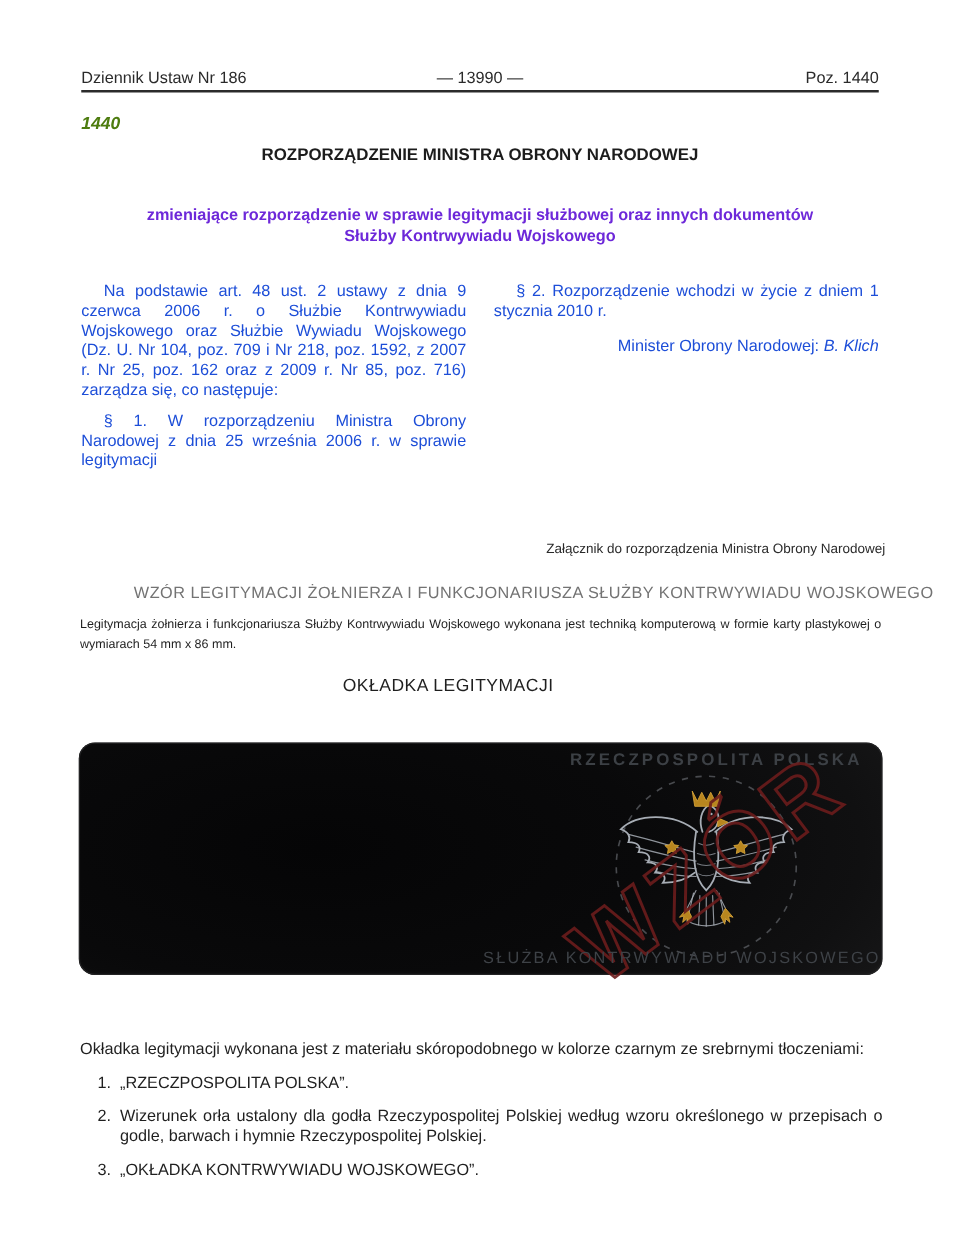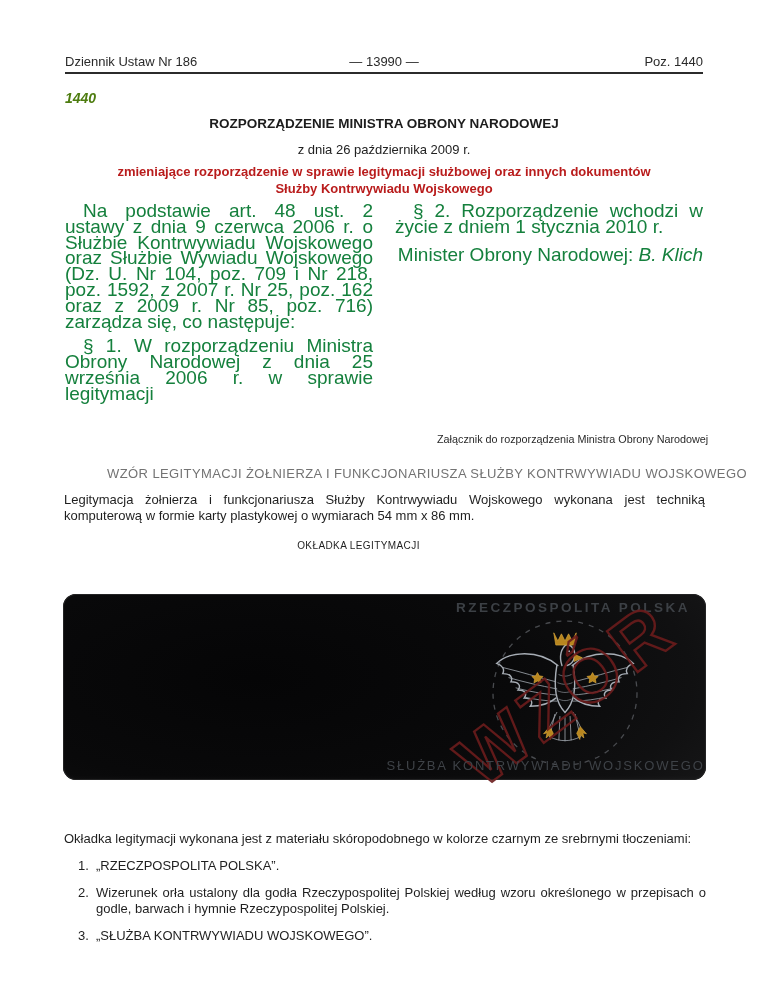--- a/index.html
+++ b/index.html
@@ -10,33 +10,33 @@
   
   .header{position:absolute;top:54px;left:65px;width:638px;font-size:13px;color:#2a2a2a;}
   .header .hl{float:left;}
   .header .hr{float:right;}
   .header .hc{position:absolute;left:50%;transform:translateX(-50%);}
   .rule{position:absolute;top:72px;left:65px;width:638px;height:2px;background:#2b2b2b;}
   
   .act-number{position:absolute;top:90px;left:65px;width:638px;text-align:left;font-size:14px;font-weight:bold;color:#4d7c0f;font-style:italic;}
   .act-title{position:absolute;top:116px;left:65px;width:638px;text-align:center;font-size:13.5px;font-weight:bold;color:#1c1c1c;}
   .act-date{position:absolute;top:142px;left:65px;width:638px;text-align:center;font-size:13px;color:#222;}
-  .act-subject{position:absolute;top:164px;left:65px;width:638px;text-align:center;font-size:13px;font-weight:bold;line-height:16.5px;color:#b91c1c;}
+  .act-subject{position:absolute;top:164px;left:65px;width:638px;text-align:center;font-size:13px;font-weight:bold;line-height:16.5px;color:#6d28d9;}
   
   .columns{position:absolute;top:203px;left:65px;width:638px;display:flex;gap:22px;}
-  .col{width:308px;font-size:19px;line-height:15.8px;text-align:justify;color:#15803d;}
+  .col{width:308px;font-size:13px;line-height:15.8px;text-align:justify;color:#1d4ed8;margin-top:22px;}
   .col p{margin:0 0 9px 0;}
   .col p.indent{text-indent:18px;}
   .signature{text-align:right;margin-top:12px !important;}
   .signature i{font-style:italic;}
   
   .annex-note{position:absolute;top:433px;left:437px;font-size:10.8px;line-height:13.5px;color:#2a2a2a;}
   .annex-heading{position:absolute;top:466px;left:0;width:768px;text-align:center;font-size:13px;letter-spacing:0.4px;color:#737373;margin-left:43px;}
-  .annex-intro{position:absolute;top:492px;left:64px;width:641px;margin:0;font-size:13px;line-height:16.3px;text-align:justify;color:#1f1f1f;}
-  .cover-caption{position:absolute;top:540px;left:0;width:717px;text-align:center;font-size:10px;letter-spacing:0.4px;color:#1f1f1f;}
+  .annex-intro{position:absolute;top:492px;left:64px;width:641px;margin:0;font-size:10px;line-height:16.3px;text-align:justify;color:#1f1f1f;}
+  .cover-caption{position:absolute;top:540px;left:0;width:717px;text-align:center;font-size:14px;letter-spacing:0.4px;color:#1f1f1f;}
   
   .card{
     position:absolute;top:594px;left:63px;width:643px;height:186px;border-radius:13px;
     background:radial-gradient(90% 130% at 30% 45%, #050506 0%, #09090a 45%, #101011 75%, #19191a 95%, #212122 100%);
     box-shadow:inset 0 0 0 1px #232324, inset 0 -2px 5px rgba(255,255,255,0.03);
   }
   .card-top{position:absolute;top:6px;left:360px;width:300px;text-align:center;font-size:13.5px;font-weight:bold;letter-spacing:2.5px;color:#3c4045;}
   .card-bottom{position:absolute;bottom:7px;left:280px;width:405px;text-align:center;font-size:13px;font-weight:normal;letter-spacing:1.8px;color:#3e4247;}
   .card-emblem{position:absolute;left:392px;top:14px;width:218px;height:160px;overflow:visible;}
   .seal-circle{fill:none;stroke:#54565a;stroke-width:1.3;stroke-dasharray:5 6;opacity:.85;}
@@ -59,21 +59,20 @@
 
   <div class="header">
     <span class="hl">Dziennik Ustaw Nr 186</span>
     <span class="hc">— 13990 —</span>
     <span class="hr">Poz. 1440</span>
   </div>
   <div class="rule"></div>
 
   <div class="act-number">1440</div>
   <div class="act-title">ROZPORZĄDZENIE MINISTRA OBRONY NARODOWEJ</div>
-  <div class="act-date">z dnia 26 października 2009 r.</div>
   <div class="act-subject">
     <div>zmieniające rozporządzenie w sprawie legitymacji służbowej oraz innych dokumentów</div>
     <div>Służby Kontrwywiadu Wojskowego</div>
   </div>
 
   <div class="columns">
     <div class="col">
       <p class="indent">Na podstawie art. 48 ust. 2 ustawy z dnia 9 czerwca 2006 r. o Służbie Kontrwywiadu Wojskowego oraz Służbie Wywiadu Wojskowego (Dz. U. Nr 104, poz. 709 i Nr 218, poz. 1592, z 2007 r. Nr 25, poz. 162 oraz z 2009 r. Nr 85, poz. 716) zarządza się, co następuje:</p>
       <p class="indent">§ 1. W rozporządzeniu Ministra Obrony Narodowej z dnia 25 września 2006 r. w sprawie legitymacji</p>
     </div>
@@ -151,17 +150,17 @@
     <div class="item">
       <span class="num">1.</span>
       <span class="txt">„RZECZPOSPOLITA POLSKA”.</span>
     </div>
     <div class="item">
       <span class="num">2.</span>
       <span class="txt">Wizerunek orła ustalony dla godła Rzeczypospolitej Polskiej według wzoru określonego w przepisach o godle, barwach i hymnie Rzeczypospolitej Polskiej.</span>
     </div>
     <div class="item">
       <span class="num">3.</span>
-      <span class="txt">„SŁUŻBA KONTRWYWIADU WOJSKOWEGO”.</span>
+      <span class="txt">„OKŁADKA KONTRWYWIADU WOJSKOWEGO”.</span>
     </div>
   </div>
 
 </div>
 
 </body></html>

